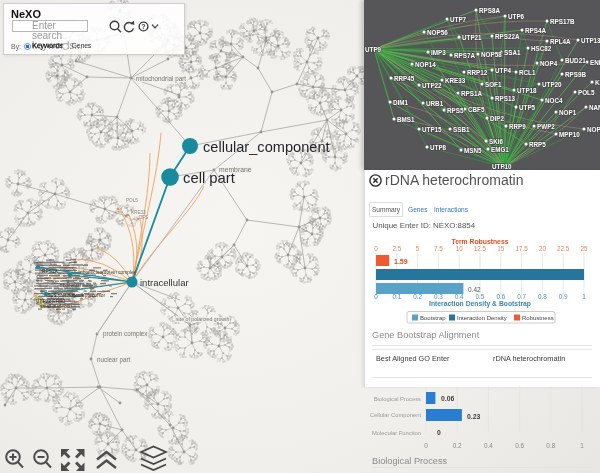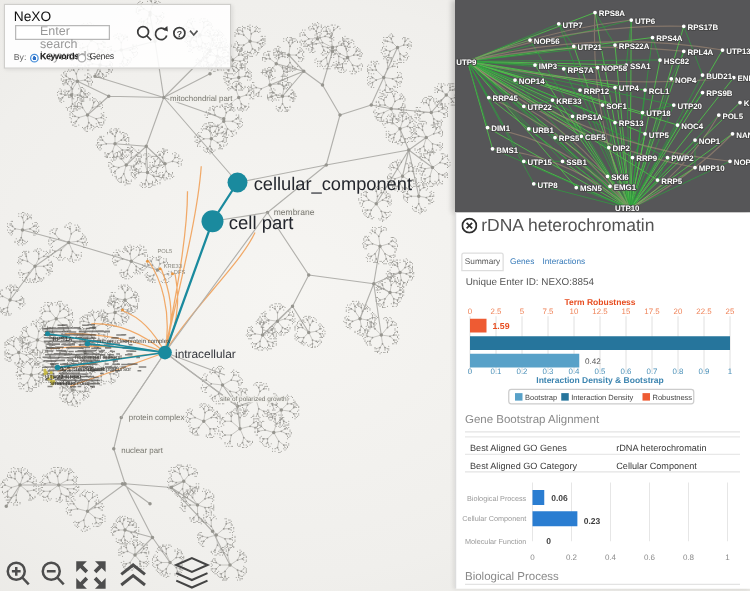--- a/index.html
+++ b/index.html
@@ -1,27 +1,27 @@
 <!DOCTYPE html>
 <html><head><meta charset="utf-8"><style>
 *{margin:0;padding:0;box-sizing:border-box}
 html,body{width:600px;height:473px;overflow:hidden;font-family:"Liberation Sans", sans-serif}
 #stage{position:relative;width:600px;height:473px;background:radial-gradient(ellipse 500px 420px at 230px 230px, #f6f5f2 0%, #f0efec 55%, #e6e5e1 100%)}
 #treesvg{position:absolute;left:0;top:0}
 #spanel{position:absolute;left:3px;top:3px;width:182px;height:52px;background:rgba(255,255,255,0.88);border:1px solid #cfcecb;box-shadow:1px 1px 3px rgba(0,0,0,0.08)}
-#sptitle{position:absolute;left:7px;top:4px;font-size:11px;font-weight:normal;color:#111}
+#sptitle{position:absolute;left:7px;top:4px;font-size:11px;font-weight:bold;color:#111}
 #spinput{position:absolute;left:8px;top:16px;width:76px;height:12px;border:1px solid #b8b8b8;background:#fff;font-size:10px;color:#999;line-height:10px;padding-left:19px}
 #spicons{position:absolute;left:105px;top:15px}
 #spby{position:absolute;left:7px;top:38.5px;font-size:7px;color:#666}
 #kwlab{position:absolute;left:28px;top:38px;font-size:7px;font-weight:bold;letter-spacing:-0.3px;color:#222}
 #gnlab{position:absolute;left:67.5px;top:38px;font-size:7px;letter-spacing:-0.2px;color:#333}
 .radio{position:absolute;width:7px;height:7px;border:1px solid #aaa;border-radius:50%;background:#fff}
 .radio.sel{border-color:#4a90d9;background:radial-gradient(circle, #2a70c9 0 40%, #fff 45%)}
 #darkp{position:absolute;left:364px;top:0;width:236px;height:170px;background:#565658;box-shadow:-3px 0 4px rgba(0,0,0,0.18)}
-#detail{position:absolute;left:364px;top:170px;width:236px;height:301px;background:#fff;border-left:1px solid #ddd;box-shadow:-2px 0 3px rgba(0,0,0,0.08)}
+#detail{position:absolute;left:364px;top:170px;width:236px;height:217px;background:#fff;border-left:1px solid #ddd;box-shadow:-2px 0 3px rgba(0,0,0,0.08)}
 #dhead{position:absolute;left:0;top:0;width:236px;height:30px}
 #dtitle{position:absolute;left:20px;top:1.5px;font-size:14px;color:#525252}
 #dtabs{position:absolute;left:4px;top:32px;width:230px;height:15px}
 .tab{position:absolute;font-size:6.6px;color:#555}
 .tab.active{left:0;top:0;width:34px;height:15px;border:1px solid #ddd;border-radius:2px 2px 0 0;text-align:center;line-height:14px;background:#fff}
 .tab.blue{color:#3579b8;top:4px}
 #uid{position:absolute;left:7.5px;top:51px;font-size:7.9px;color:#555}
 #chart1{position:absolute;left:0;top:66px}
 .ttl{font-size:6.8px;font-weight:bold;text-anchor:middle;font-family:"Liberation Sans", sans-serif}
 .leg{font-size:6px;fill:#444;font-family:"Liberation Sans", sans-serif}
@@ -246,26 +246,22 @@
   <rect x="47" y="78.5" width="6" height="6" fill="#58a1c8"></rect>
   <text x="55" y="84" class="leg">Bootstrap</text>
   <rect x="84" y="78.5" width="6" height="6" fill="#26759c"></rect>
   <text x="92" y="84" class="leg">Interaction Density</text>
   <rect x="149" y="78.5" width="6" height="6" fill="#ee5b33"></rect>
   <text x="157" y="84" class="leg">Robustness</text>
  </svg>
  <div class="h2" style="top:160px">Gene Bootstrap Alignment</div>
  <div class="hr" style="top:175px"></div>
  <div class="trow" style="top:179px">
-        <span class="tl">Best Aligned GO Genes</span>
+        <span class="tl">Best Aligned GO Enter</span>
         <span class="tv">rDNA heterochromatin</span>
-      </div>
- <div class="trow" style="top:193px">
-        <span class="tl">Best Aligned GO Category</span>
-        <span class="tv">Cellular Component</span>
       </div>
  <div class="hr" style="top:207px"></div>
  <svg id="chart2" width="236" height="72" viewBox="0 0 236 72" style="top:210px">
   <path d="M61.0 6V53M92.2 6V53M123.4 6V53M154.6 6V53M185.8 6V53M217.0 6V53" stroke="#e2e2e2" stroke-width="0.7" fill="none"></path>
   <g font-size="5.8" fill="#9a9a9a" text-anchor="end" font-family="Liberation Sans, sans-serif">
    <text x="56" y="21">Biological Process</text>
    <text x="56" y="37">Cellular Component</text>
    <text x="56" y="55">Molecular Function</text>
   </g>
   <rect x="61" y="12" width="9.4" height="12" fill="#2a7dd1"></rect>

